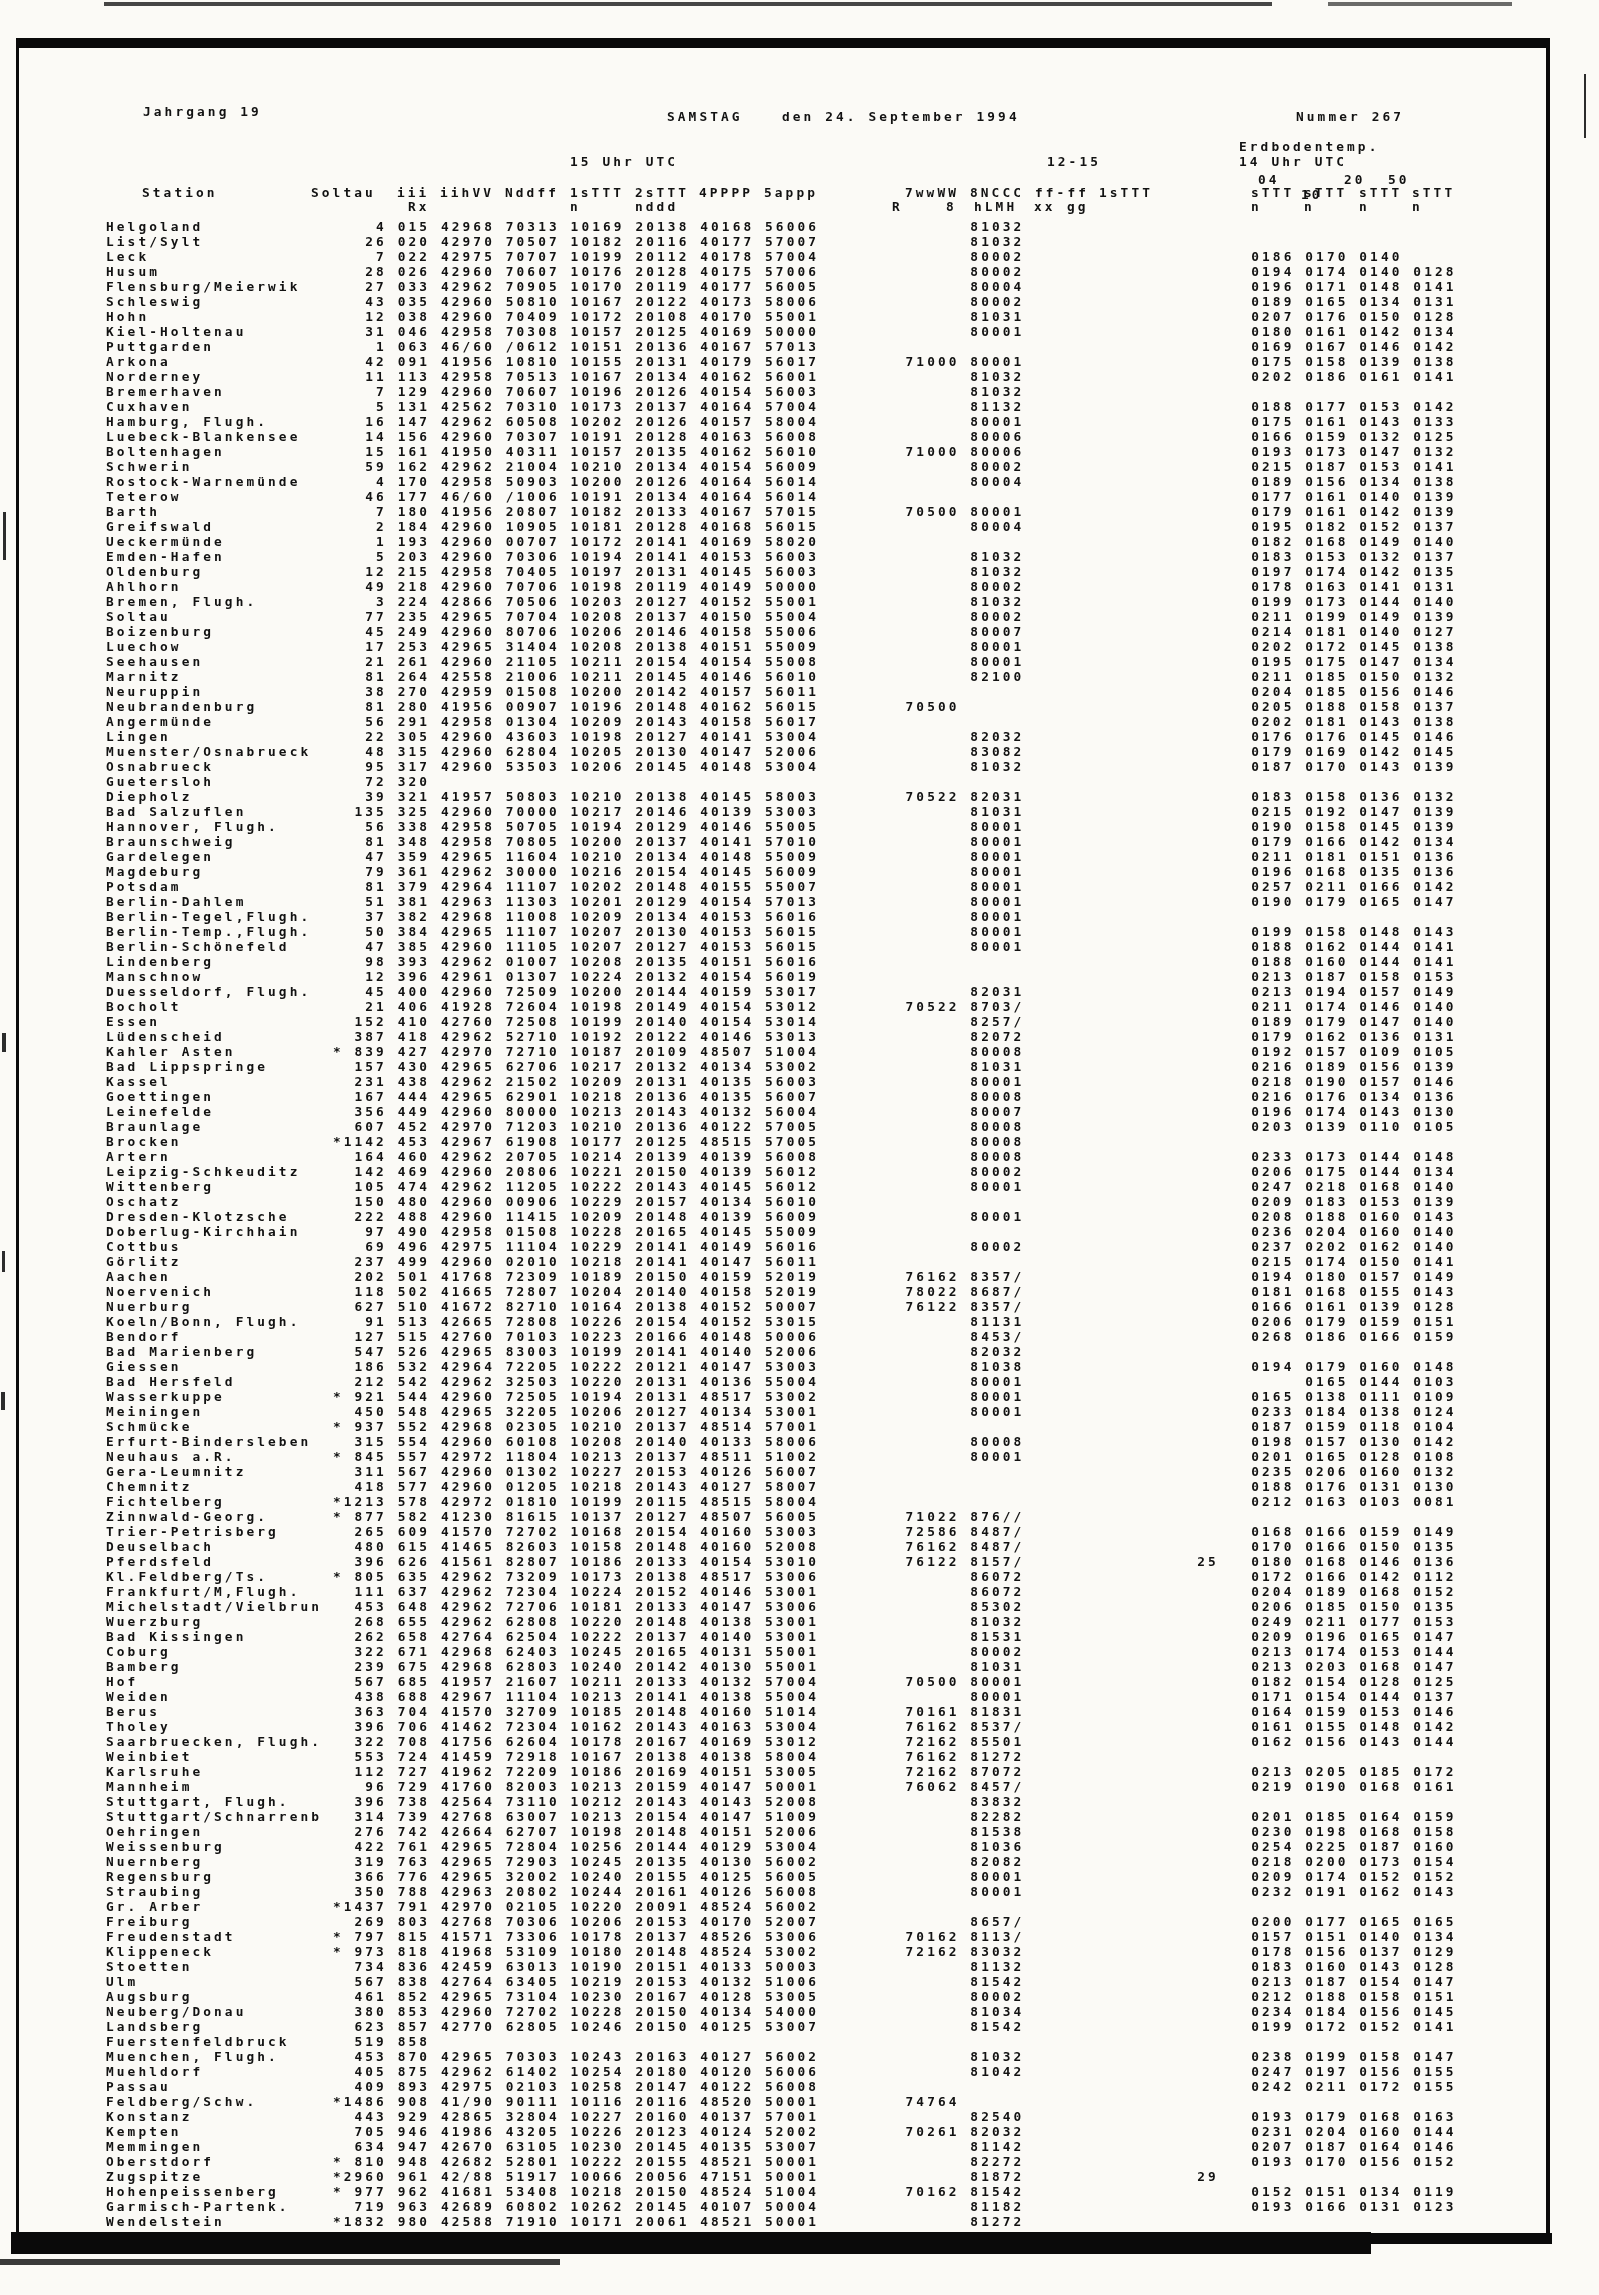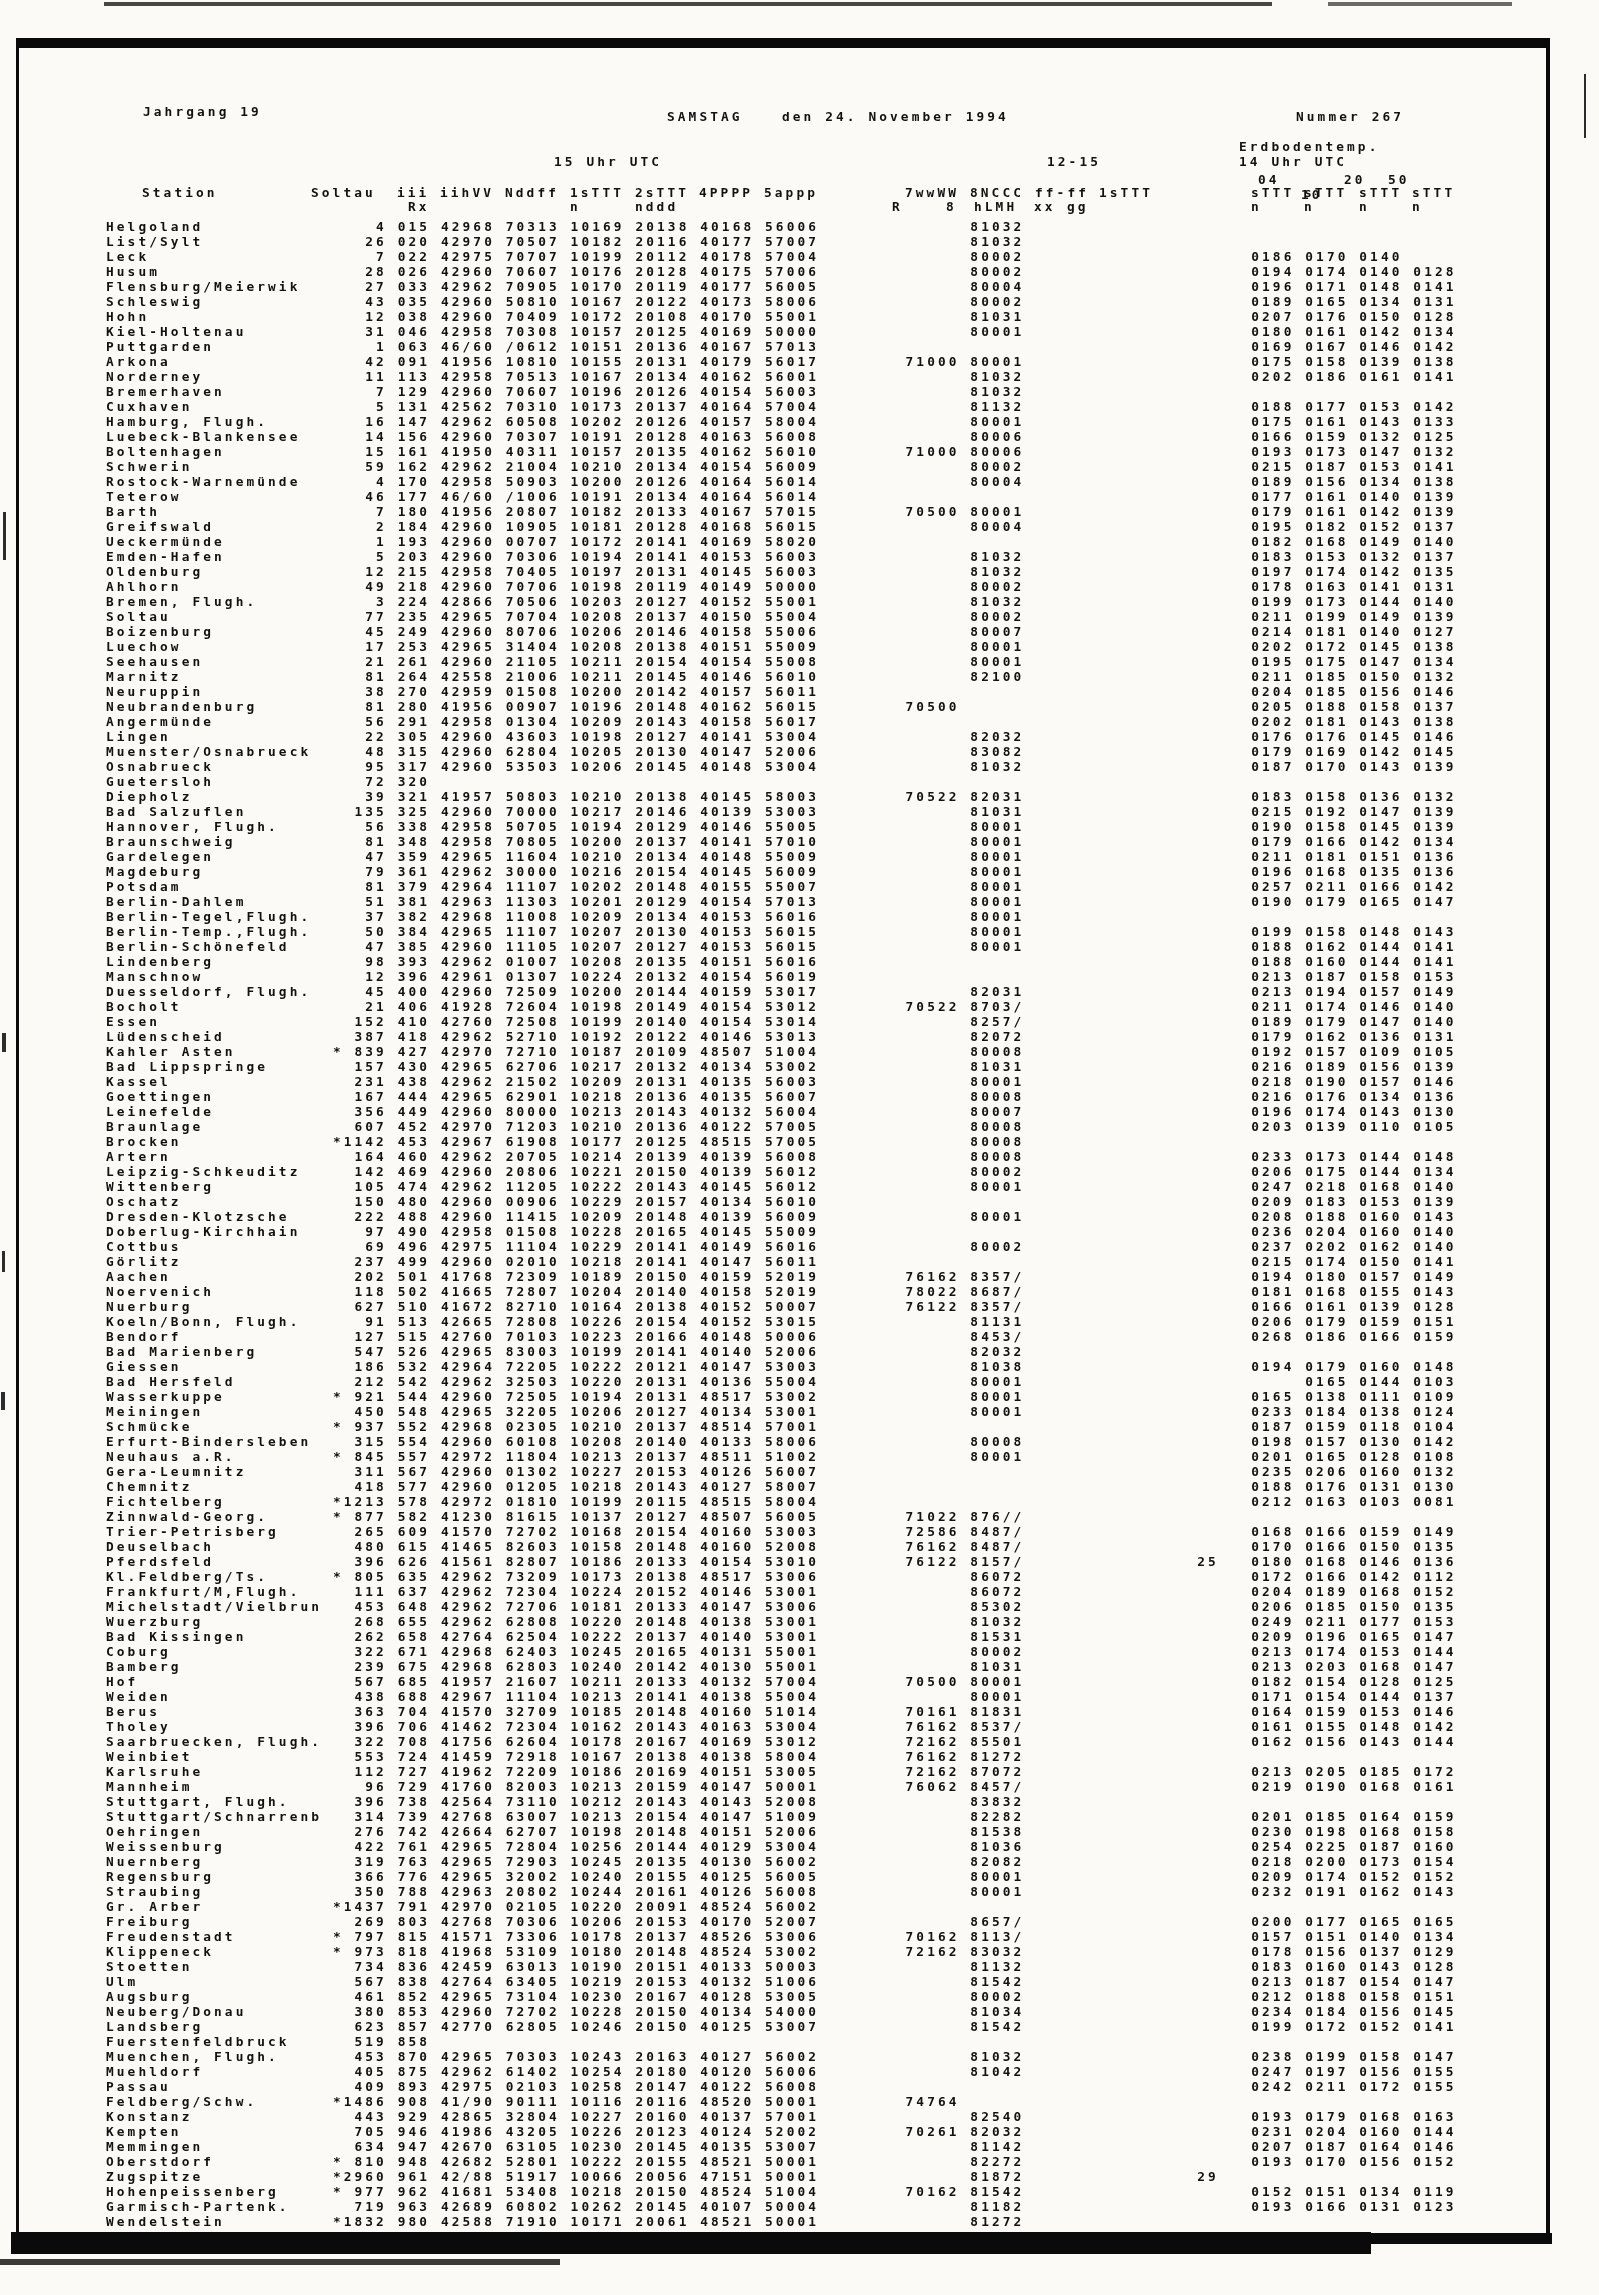--- a/index.html
+++ b/index.html
@@ -32,26 +32,26 @@
   <div class="mark" style="left:1.6px;top:1033px;width:4px;height:19px;"></div>
   <div class="mark" style="left:1.6px;top:1251px;width:3.2px;height:21px;"></div>
   <div class="mark" style="left:0.8px;top:1392px;width:4px;height:17.6px;"></div>
   <div class="mark" style="left:1584px;top:74px;width:2.4px;height:64px;"></div>
 
   <div class="report">
 
     
     <span class="hline" style="left:0px;top:104px;margin-left:37px;">Jahrgang 19</span>
     <span class="hline" style="left:561px;top:109px;">SAMSTAG</span>
-    <span class="hline" style="left:676px;top:109px;">den 24. November 1994</span>
+    <span class="hline" style="left:676px;top:109px;">den 24. September 1994</span>
     <span class="hline" style="left:1190px;top:109px;">Nummer 267</span>
 
     
     <span class="hline" style="left:1133px;top:139px;">Erdbodentemp.</span>
-    <span class="hline" style="left:448px;top:154px;">15 Uhr UTC</span>
+    <span class="hline" style="left:464px;top:154px;">15 Uhr UTC</span>
     <span class="hline" style="left:929px;top:154px;margin-left:12px;">12-15</span>
     <span class="hline" style="left:1133px;top:154px;">14 Uhr UTC</span>
 
     <span class="hline" style="left:1152px;top:172px;">04</span>
     <span class="hline" style="left:1195px;top:160px;margin-top:27px;">10</span>
     <span class="hline" style="left:1238px;top:172px;">20</span>
     <span class="hline" style="left:1282px;top:172px;">50</span>
 
     <span class="hline" style="left:0px;top:185px;margin-left:36px;">Station</span>
     <span class="hline" style="left:205px;top:185px;">Soltau</span>

